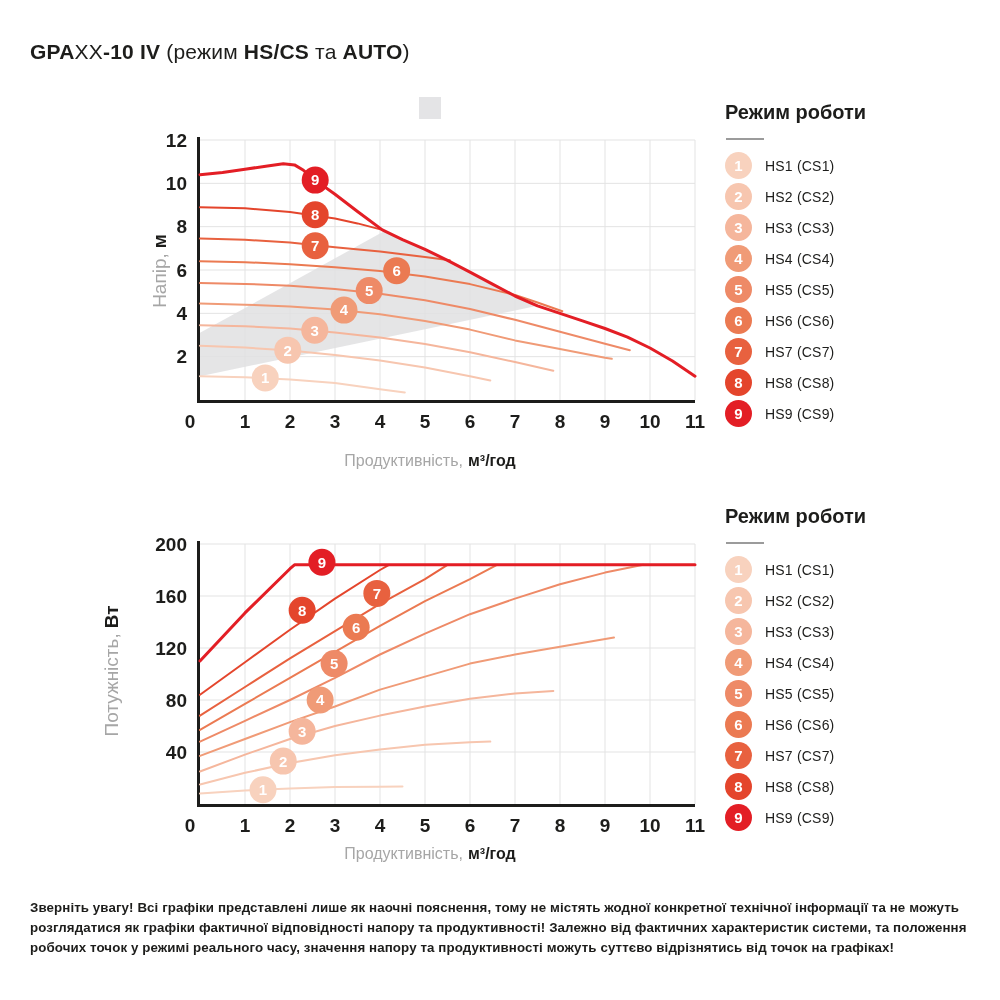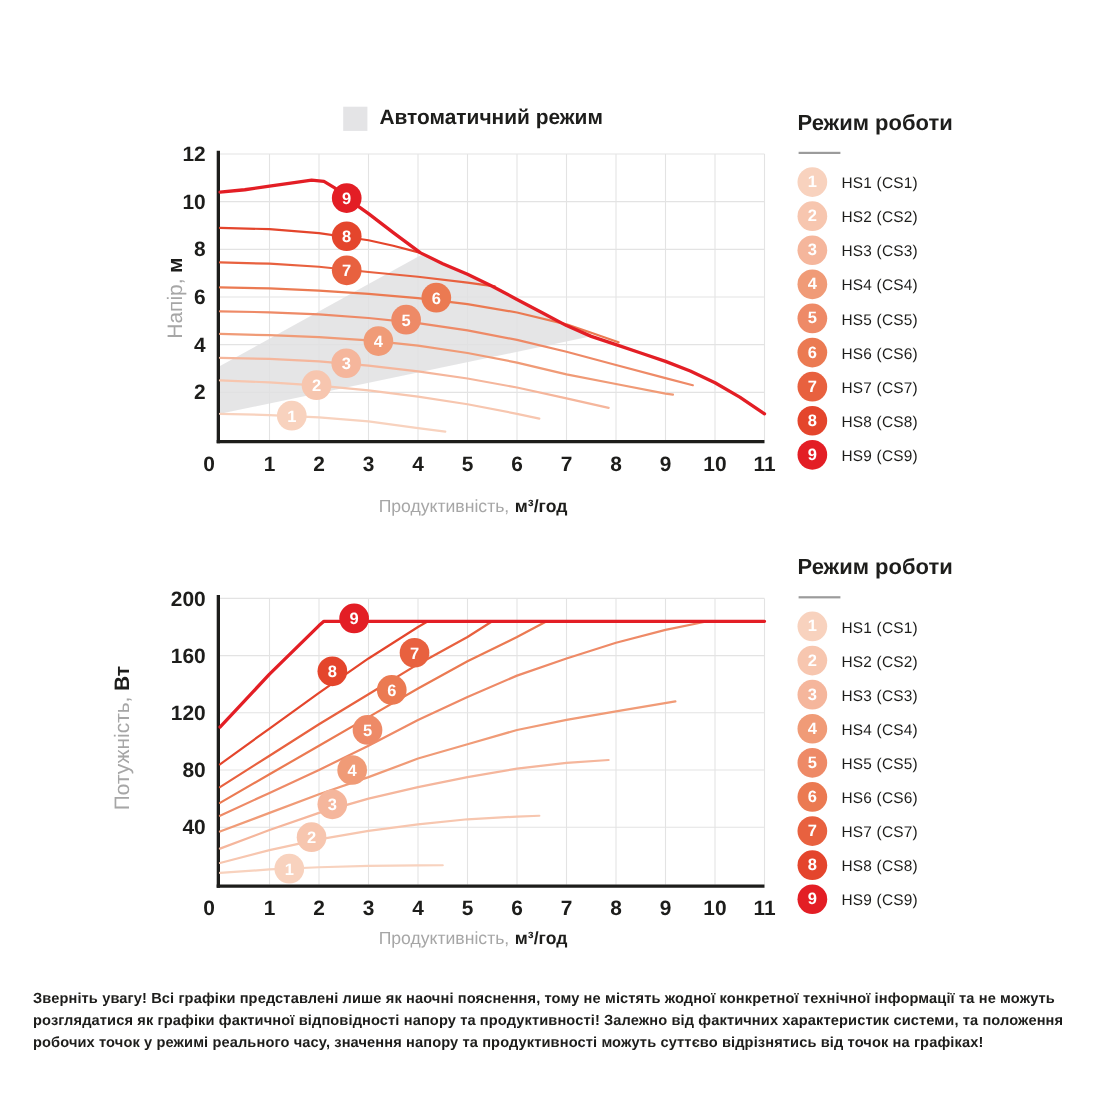--- a/index.html
+++ b/index.html
@@ -28,24 +28,24 @@
               line-height:1.5;letter-spacing:.1px;}
   svg text{font-family:"Liberation Sans",sans-serif;}
   svg .tick{font-size:19px;font-weight:700;fill:#1d1d1b;}
   svg .mnum{font-size:15px;font-weight:800;fill:#fff;}
 </style>
 </head>
 <body>
 
 <div id="app">
 
+  <div class="abs title" id="title"><span class="b">GPA</span><span>XX</span><span class="b">-10 IV</span><span> (режим </span><span class="b">HS/CS</span><span> та </span><span class="b">AUTO</span><span>)</span></div>
 
   <div class="abs auto-legend">
     <span class="swatch"></span>
-    <span class="lbl">Автоматичний режим</span>
   </div>
 
   <svg class="abs" style="left:145px;top:130px;" width="570" height="310">
       <line x1="100" y1="10" x2="100" y2="270" stroke="#e3e3e3" stroke-width="1"></line>
       <line x1="145" y1="10" x2="145" y2="270" stroke="#e3e3e3" stroke-width="1"></line>
       <line x1="190" y1="10" x2="190" y2="270" stroke="#e3e3e3" stroke-width="1"></line>
       <line x1="235" y1="10" x2="235" y2="270" stroke="#e3e3e3" stroke-width="1"></line>
       <line x1="280" y1="10" x2="280" y2="270" stroke="#e3e3e3" stroke-width="1"></line>
       <line x1="325" y1="10" x2="325" y2="270" stroke="#e3e3e3" stroke-width="1"></line>
       <line x1="370" y1="10" x2="370" y2="270" stroke="#e3e3e3" stroke-width="1"></line>

